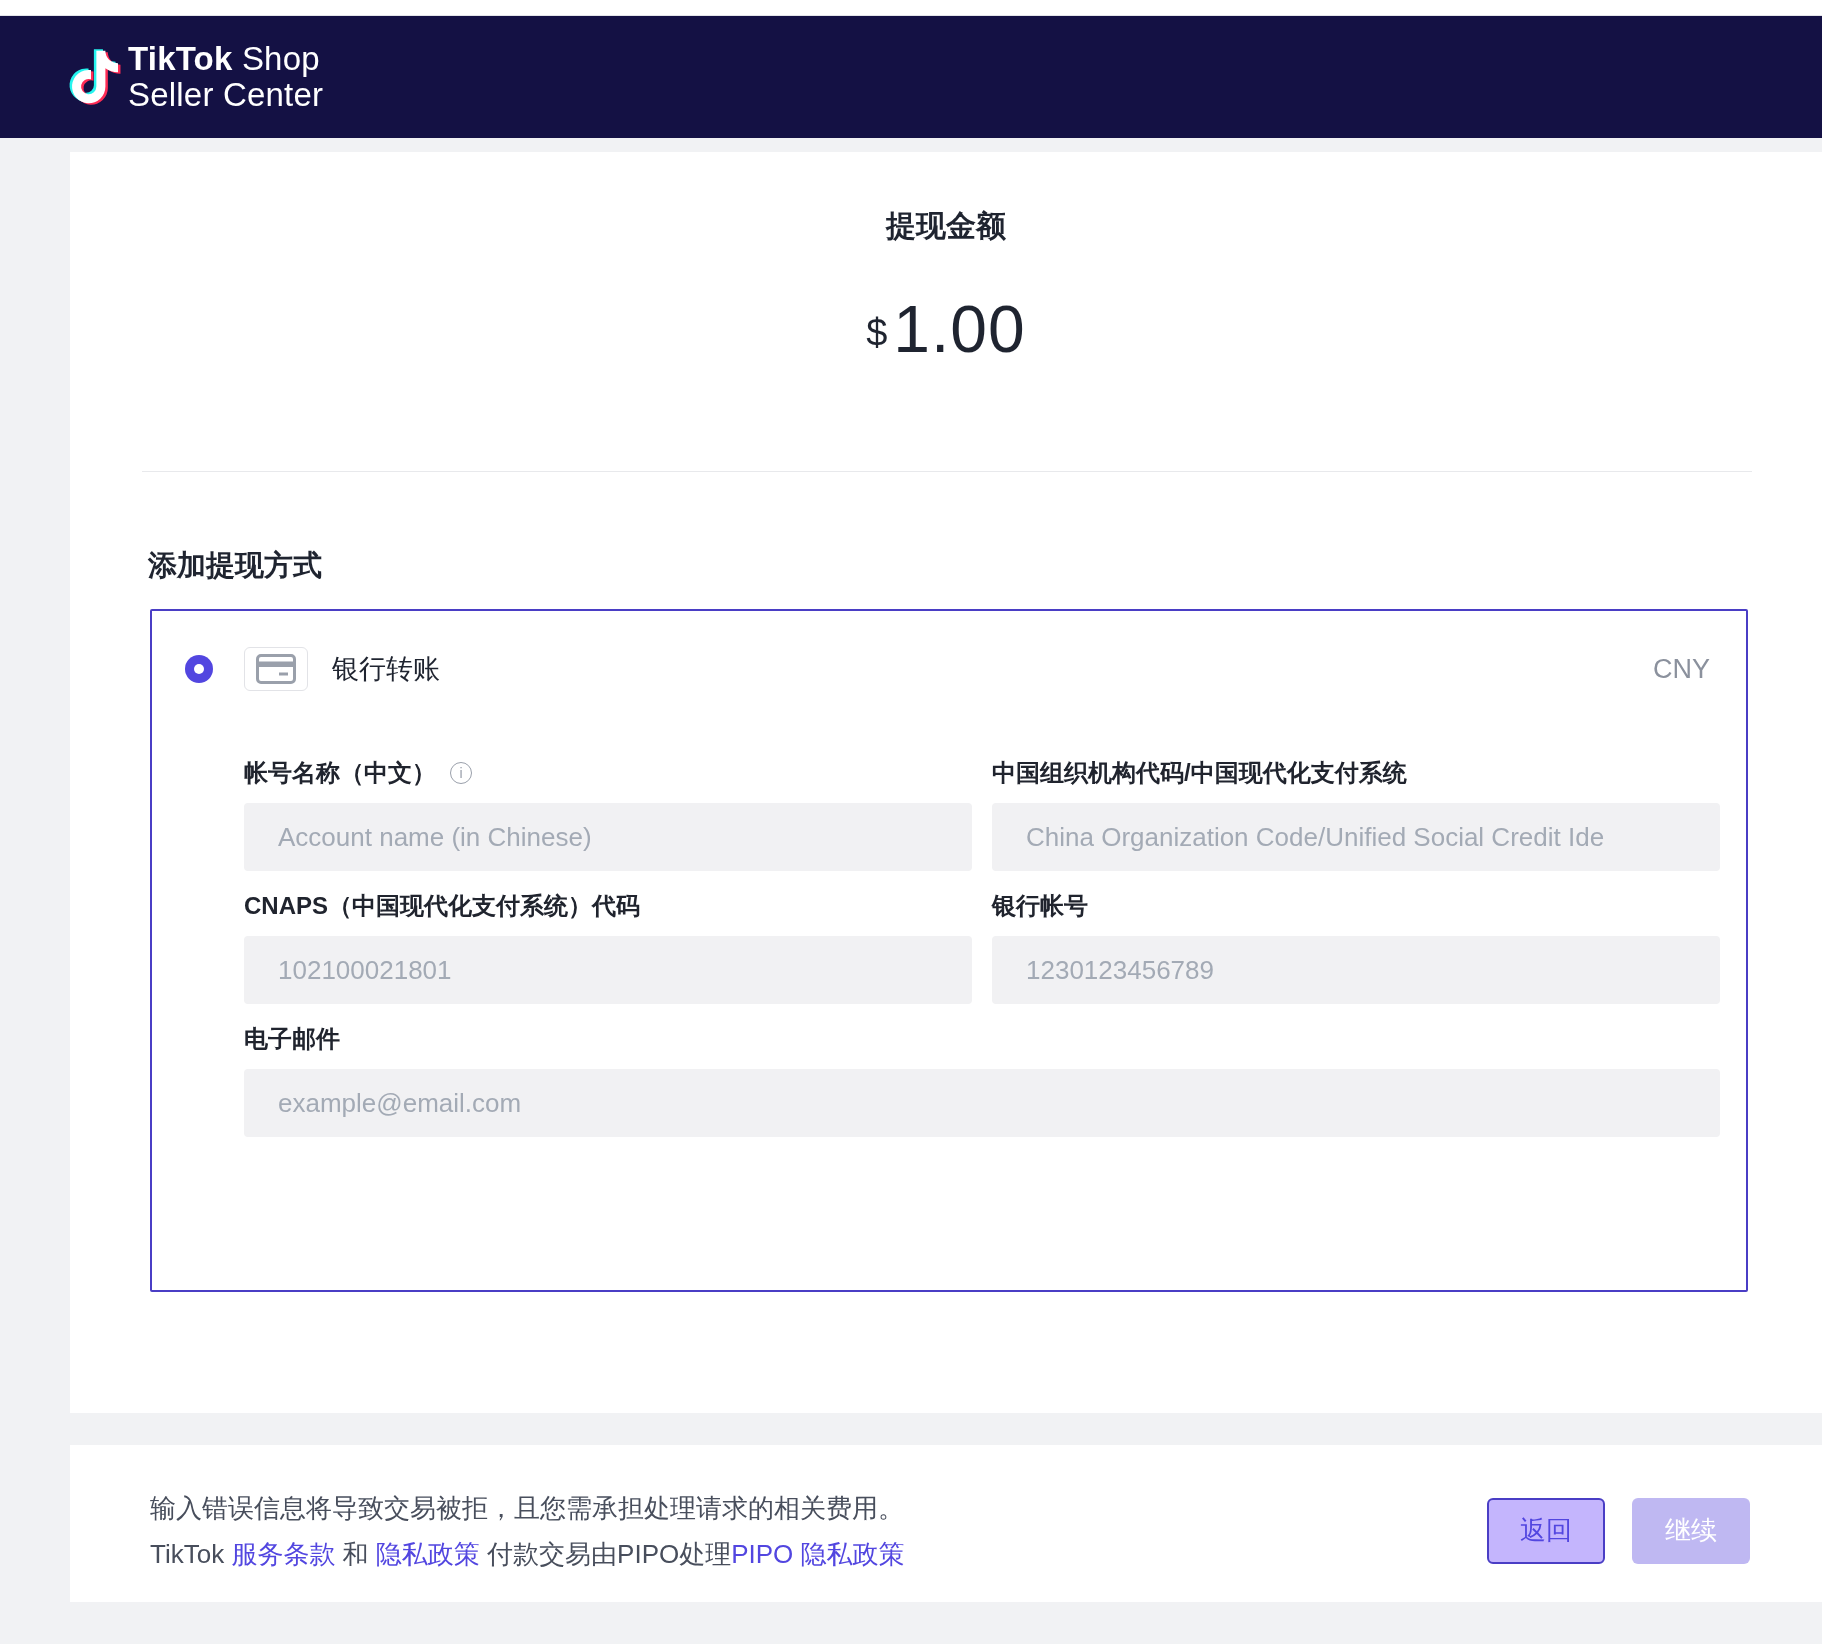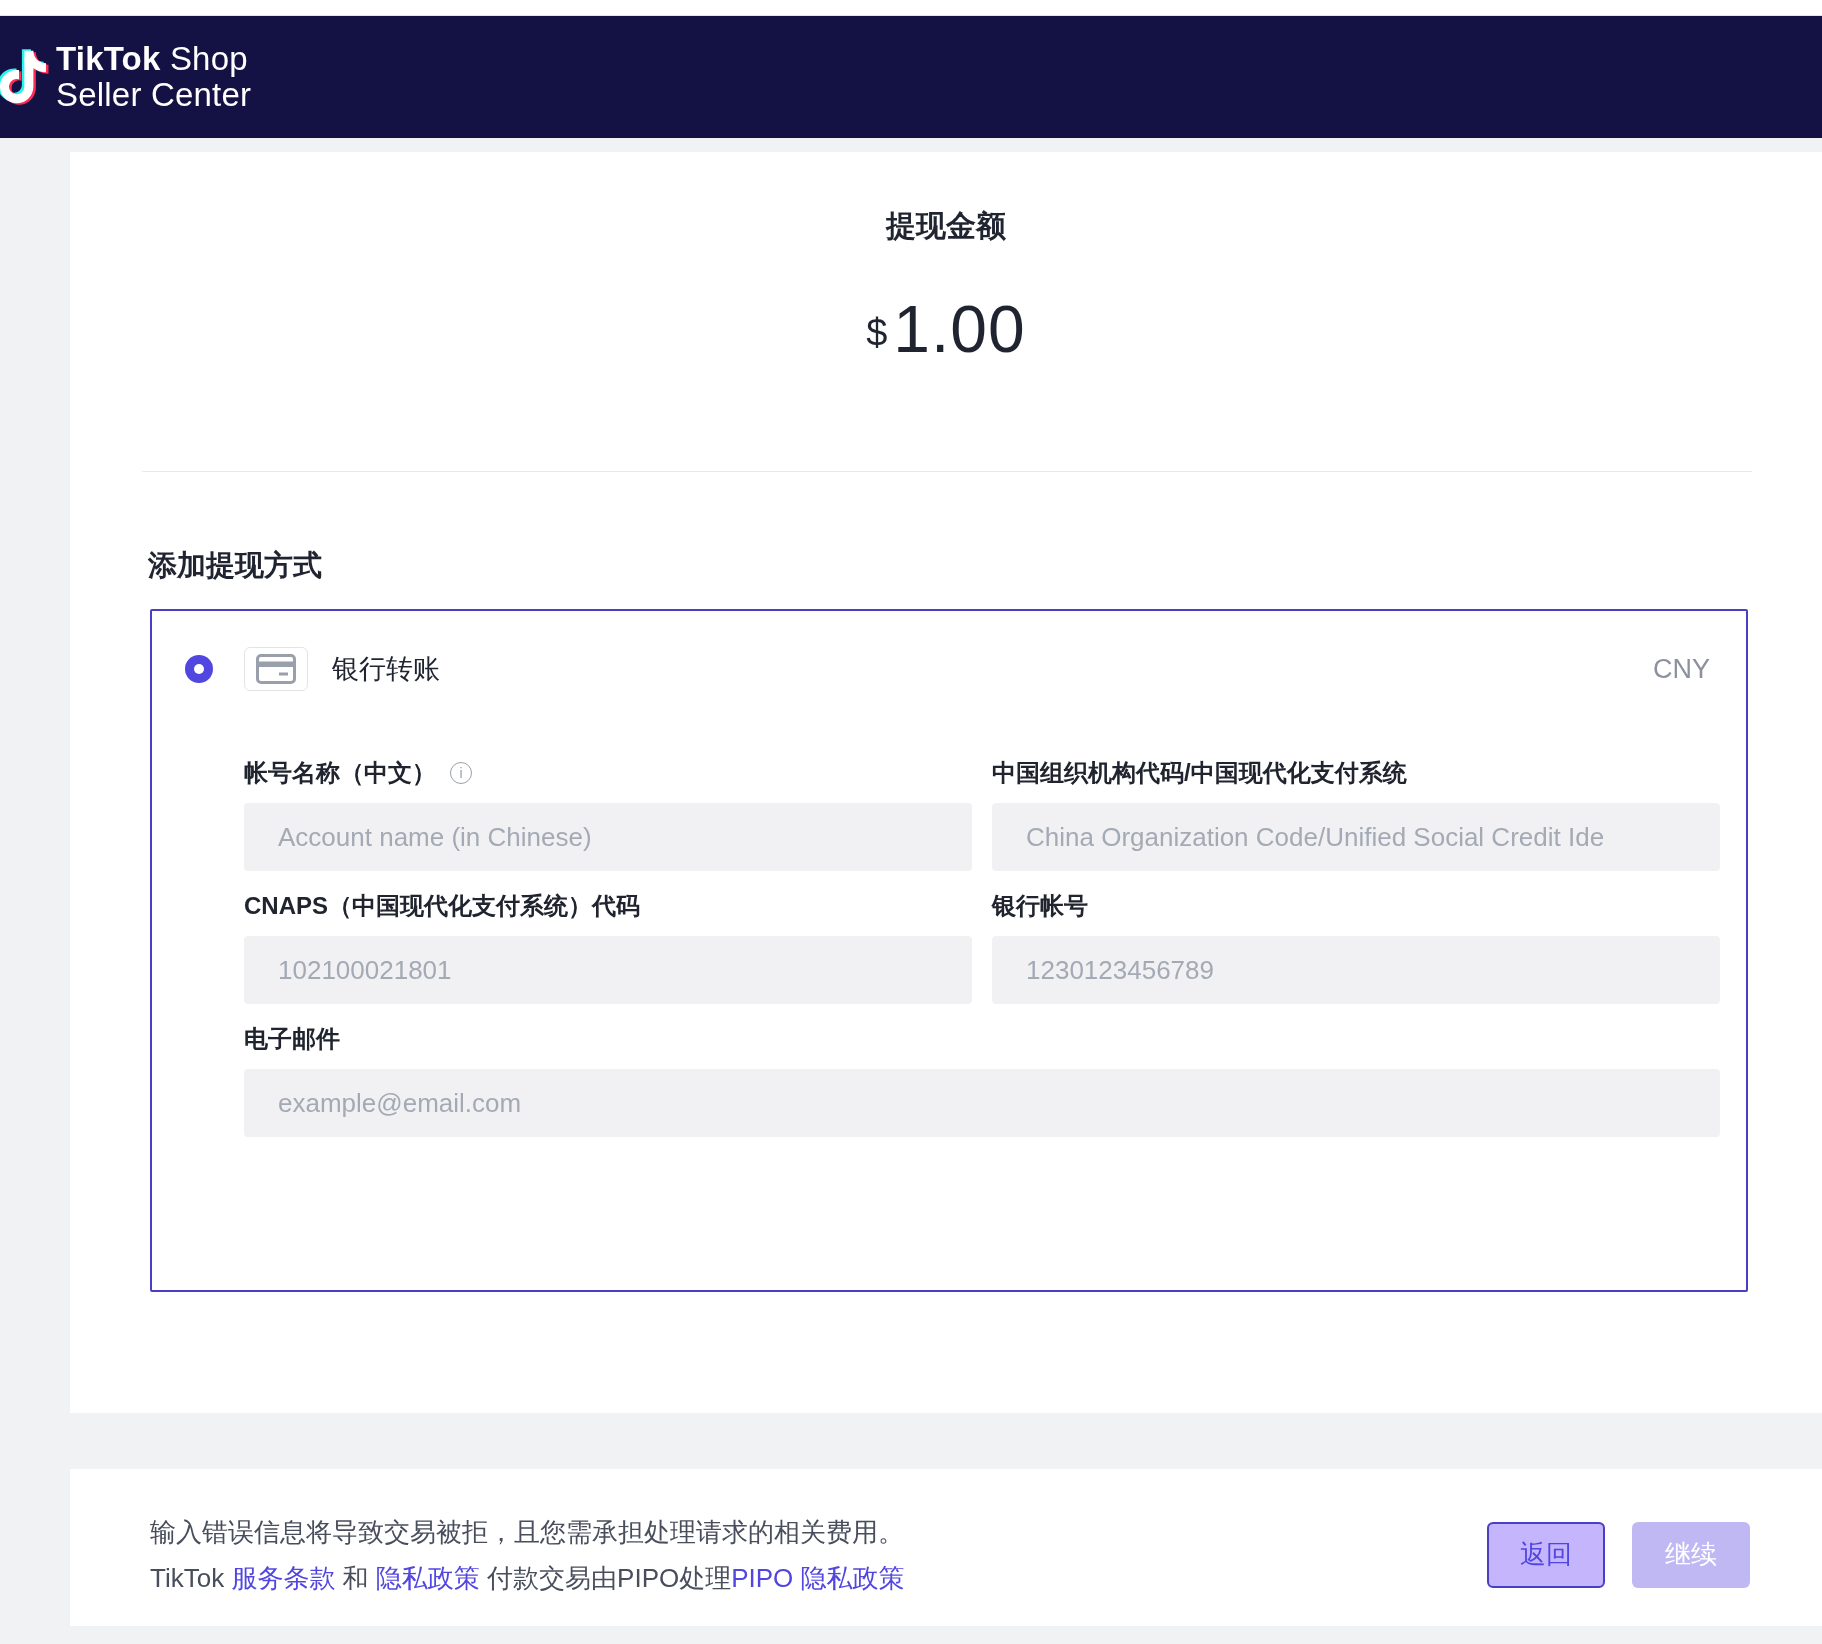--- a/index.html
+++ b/index.html
@@ -8,21 +8,21 @@
     background:#f1f2f4;
     font-family:"Liberation Sans","DejaVu Sans",sans-serif;
     color:#20242f;
     overflow:hidden;
   }
   
   .topstrip { height:16px; background:#ffffff; border-bottom:1px solid #e4e5e9; }
   
   .navbar {
     height:122px; background:#141144;
-    display:flex; align-items:center; 
+    display:flex; align-items:center; padding-left:72px;
   }
   .logo { display:flex; align-items:center; gap:10px; cursor:pointer; }
   .logo svg { overflow:visible; display:block; }
   .logo-text { color:#fff; font-size:33px; line-height:36px; letter-spacing:.2px; }
   .logo-text .b { font-weight:800; }
   
   .card { background:#ffffff; margin-left:70px; }
   .main-card { margin-top:14px; height:1261px; }
   .main-card h1 { text-align:center; padding-top:54px; font-size:30px; font-weight:700; color:#1f2430; }
   .amount { text-align:center; margin-top:44px; color:#1f2430; }
@@ -63,21 +63,21 @@
   }
   .input {
     margin-top:15px; width:100%; height:68px;
     background:#f1f1f3; border:none; border-radius:4px; outline:none;
     padding:0 34px; font-size:26px; color:#20242f;
     font-family:"Liberation Sans","DejaVu Sans",sans-serif;
   }
   .input::placeholder { color:#a3aab5; opacity:1; }
   
   .footer-card {
-    margin-top:56px; height:157px;
+    margin-top:32px; height:157px;
     display:flex; align-items:center; justify-content:space-between;
     padding:14px 72px 0 80px;
   }
   .notice { font-size:26px; line-height:46px; color:#484e5c; }
   .notice .link { color:#5246e0; text-decoration:none; cursor:pointer; }
   .actions { display:flex; gap:27px; align-items:center; }
   .btn { height:66px; width:118px; border-radius:6px; font-size:26px; cursor:pointer;
          font-family:"Liberation Sans","DejaVu Sans",sans-serif; }
   .btn-back { background:#c4b5fd; border:2px solid #4a3ec5; color:#5246e0; }
   .btn-continue { background:#bfb8f2; border:none; color:#ffffff; }

